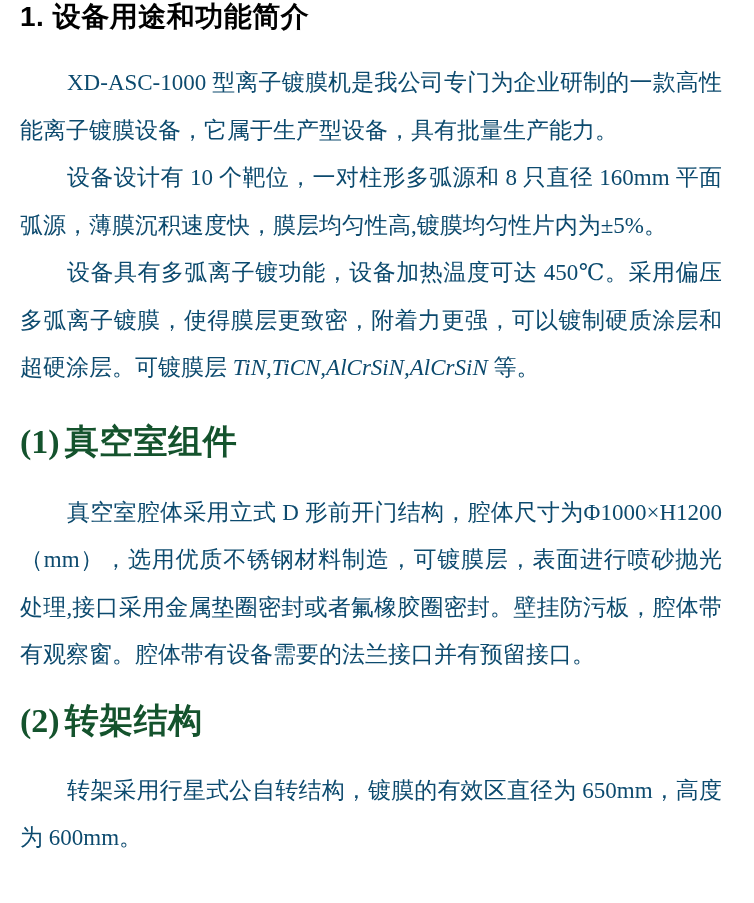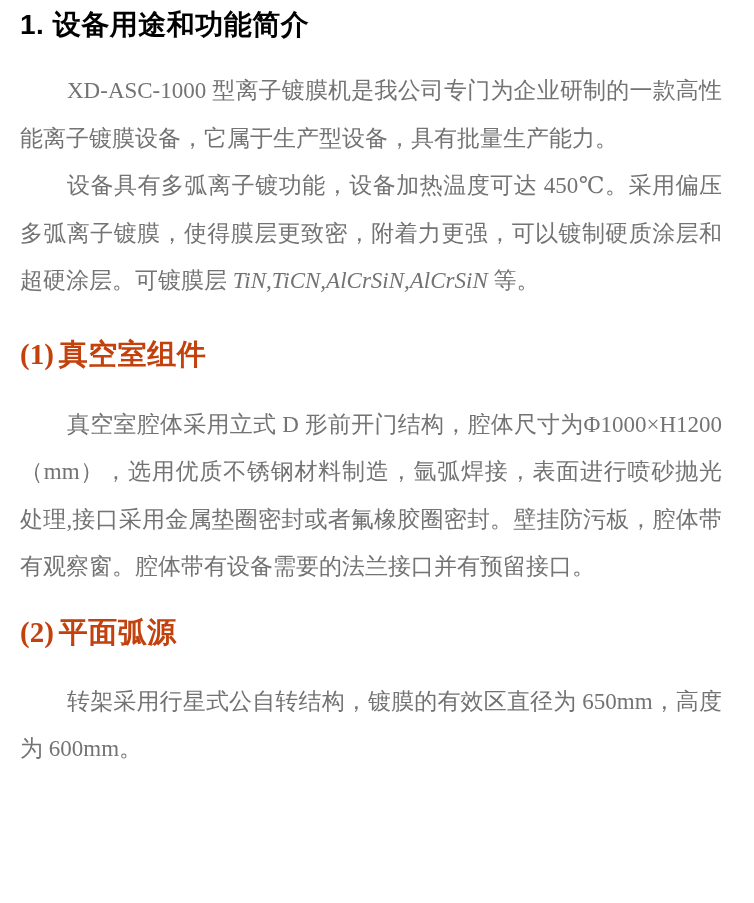--- a/index.html
+++ b/index.html
@@ -13,40 +13,39 @@
     height: 903px;
     overflow: hidden;
     font-family: "Liberation Serif", "DejaVu Serif", serif;
     color: #0a0a0a;
   }
   .page {
     width: 754px;
     height: 741px;
     padding: 0 32px 0 20px;
     background: #ffffff;
-    margin-top: 8px;
   }
   .h-main {
     font-family: "Liberation Sans", "DejaVu Sans", sans-serif;
     font-weight: bold;
     font-size: 28px;
     line-height: 34px;
     margin: 0 0 25px 0;
     color: #000000;
     letter-spacing: 0.5px;
   }
   .h-main.second {
     margin: 16px 0 0 0;
   }
   .h-sub {
-    font-size: 29px;
+    font-size: 34px;
     line-height: 34px;
     font-weight: bold;
     margin: 32px 0 30px 0;
-    color: #c2410c;
+    color: #14532d;
   }
   .h-sub.second {
     margin-top: 24px;
     margin-bottom: 29px;
   }
   .h-sub .subnum {
     font-family: "Liberation Serif", "DejaVu Serif", serif;
     font-weight: bold;
   }
   .h-sub .sublabel {
@@ -55,41 +54,42 @@
     margin-left: 5px;
     letter-spacing: 0.5px;
   }
   p.body {
     font-size: 23px;
     line-height: 47.5px;
     margin: 0;
     text-indent: 47px;
     text-align: justify;
     text-align-last: left;
-    color: #737373;
+    color: #0c4a6e;
   }
   .coatings {
     font-style: italic;
     font-family: "Liberation Serif", "DejaVu Serif", serif;
   }
 </style>
 </head>
 <body>
 
 <div class="page">
 
   <h1 class="h-main">1. 设备用途和功能简介</h1>
 
   <p class="body">XD-ASC-1000 型离子镀膜机是我公司专门为企业研制的一款高性能离子镀膜设备，它属于生产型设备，具有批量生产能力。</p>
 
+  <p class="body">设备设计有 10 个靶位，一对柱形多弧源和 8 只直径 160mm 平面弧源，薄膜沉积速度快，膜层均匀性高,镀膜均匀性片内为±5%。</p>
 
   <p class="body"><span>设备具有多弧离子镀功能，设备加热温度可达 450℃。采用偏压多弧离子镀膜，使得膜层更致密，附着力更强，可以镀制硬质涂层和超硬涂层。可镀膜层 </span><span class="coatings">TiN,TiCN,AlCrSiN,AlCrSiN</span><span> 等。</span></p>
 
 
   <h2 class="h-sub"><span class="subnum">(1)</span><span class="sublabel">真空室组件</span></h2>
 
-  <p class="body">真空室腔体采用立式 D 形前开门结构，腔体尺寸为Φ1000×H1200（mm），选用优质不锈钢材料制造，氩弧焊接，表面进行喷砂抛光处理,接口采用金属垫圈密封或者氟橡胶圈密封。壁挂防污板，腔体带有观察窗。腔体带有设备需要的法兰接口并有预留接口。</p>
+  <p class="body">真空室腔体采用立式 D 形前开门结构，腔体尺寸为Φ1000×H1200（mm），选用优质不锈钢材料制造，可镀膜层，表面进行喷砂抛光处理,接口采用金属垫圈密封或者氟橡胶圈密封。壁挂防污板，腔体带有观察窗。腔体带有设备需要的法兰接口并有预留接口。</p>
 
-  <h2 class="h-sub second"><span class="subnum">(2)</span><span class="sublabel">平面弧源</span></h2>
+  <h2 class="h-sub second"><span class="subnum">(2)</span><span class="sublabel">转架结构</span></h2>
 
   <p class="body">转架采用行星式公自转结构，镀膜的有效区直径为 650mm，高度为 600mm。</p>
 
 </div>
 
 </body></html>

